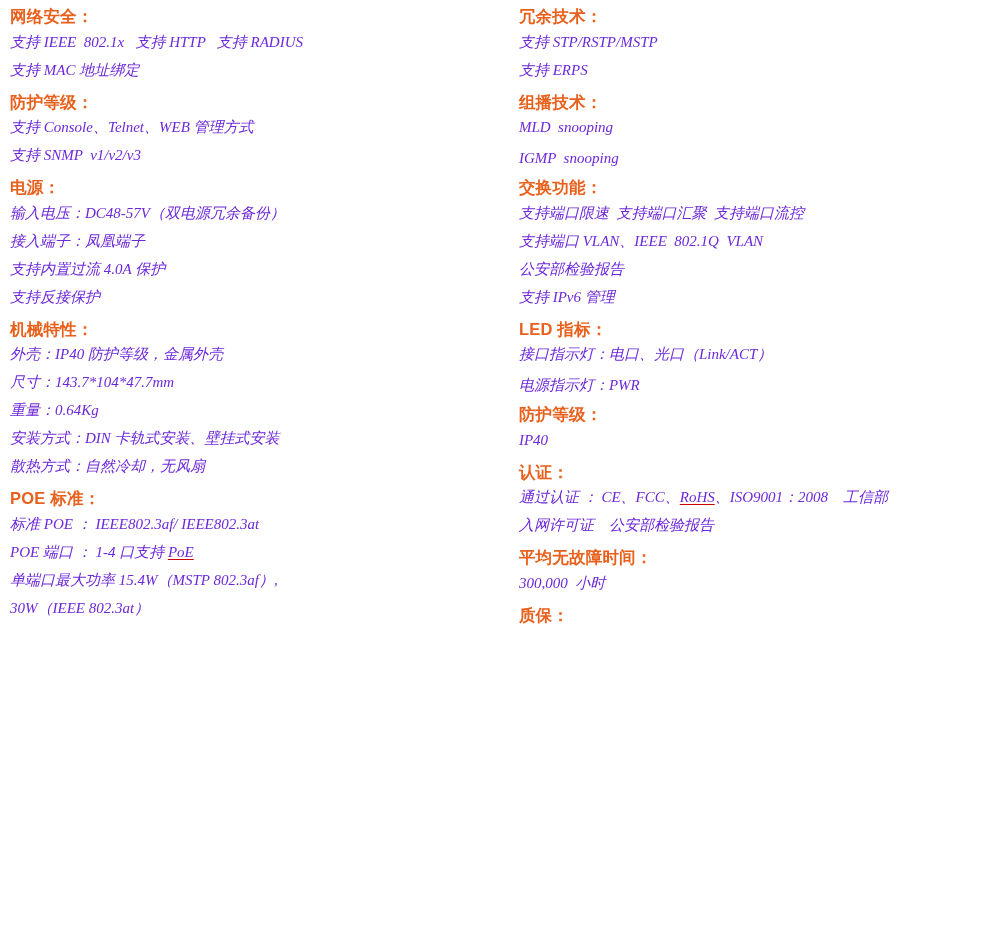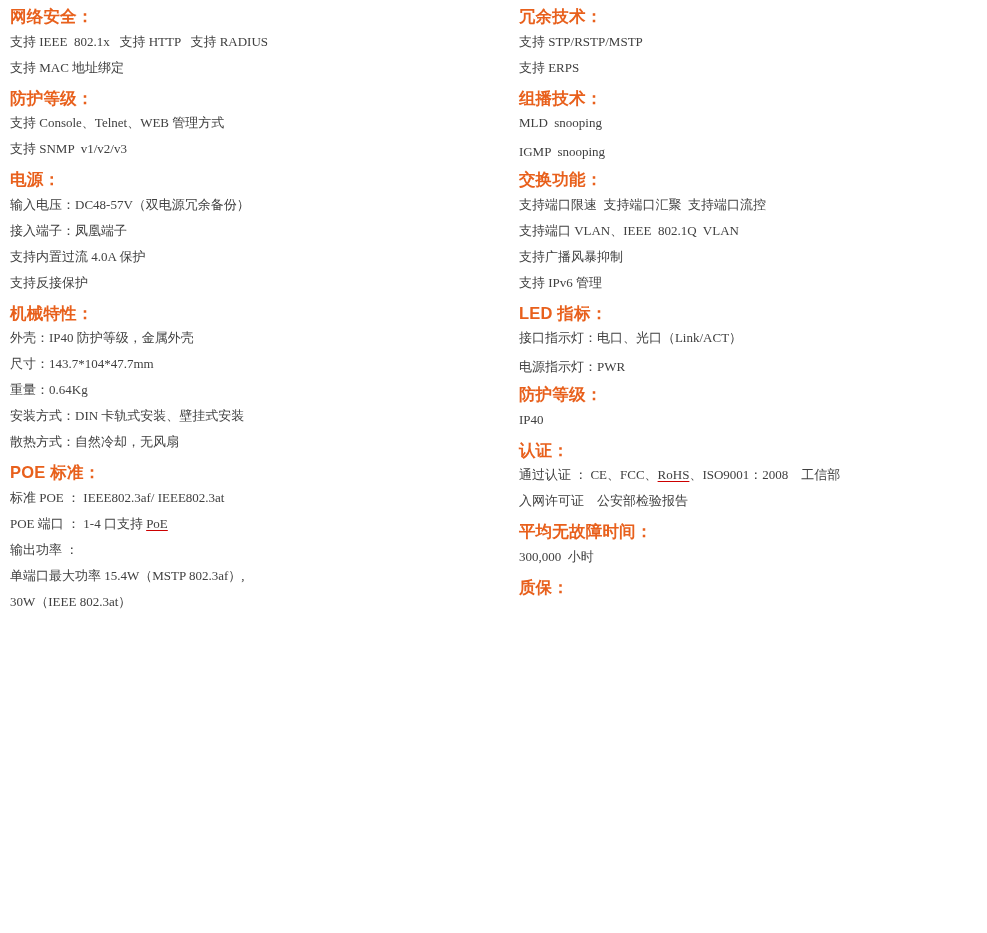--- a/index.html
+++ b/index.html
@@ -45,26 +45,27 @@
   .sec-title {
     color: #E8601C;
     font-weight: bold;
     font-size: 16.5px;
     line-height: 1.0;
     margin: 0 0 10px 0;
     letter-spacing: 0.2px;
     font-family: "Liberation Sans", "DejaVu Sans", sans-serif;
   }
   .line {
-    font-size: 13px;
+    font-size: 15px;
     line-height: 1.0;
     margin: 0 0 13px 0;
-    color: #404040;
+    color: #6d28d9;
     font-family: "Liberation Serif", "DejaVu Serif", serif;
     white-space: pre-wrap;
+    font-style: italic;
   }
   .gap-after {
     margin-bottom: 16px;
   }
   .u {
     text-decoration: underline;
     text-decoration-color: #c00;
     text-decoration-style: solid;
     text-underline-offset: 2px;
   }
@@ -103,21 +104,20 @@
         <div class="line">尺寸：143.7*104*47.7mm</div>
         <div class="line">重量：0.64Kg</div>
         <div class="line">安装方式：DIN 卡轨式安装、壁挂式安装</div>
         <div class="line gap-after">散热方式：自然冷却，无风扇</div>
       </div>
 
       <div class="block">
         <div class="sec-title">POE 标准：</div>
         <div class="line">标准 POE ： IEEE802.3af/ IEEE802.3at</div>
         <div class="line">POE 端口 ： 1-4 口支持 <span class="u">PoE</span></div>
-        <div class="line">输出功率 ：</div>
         <div class="line">单端口最大功率 15.4W（MSTP 802.3af）,</div>
         <div class="line">30W（IEEE 802.3at）</div>
       </div>
 
     </div>
 
     <div class="col col-right">
 
       <div class="block">
         <div class="sec-title">冗余技术：</div>
@@ -128,21 +128,21 @@
       <div class="block">
         <div class="sec-title">组播技术：</div>
         <div class="line gap-after">MLD  snooping</div>
         <div class="line">IGMP  snooping</div>
       </div>
 
       <div class="block">
         <div class="sec-title">交换功能：</div>
         <div class="line">支持端口限速  支持端口汇聚  支持端口流控</div>
         <div class="line">支持端口 VLAN、IEEE  802.1Q  VLAN</div>
-        <div class="line">支持广播风暴抑制</div>
+        <div class="line">公安部检验报告</div>
         <div class="line gap-after">支持 IPv6 管理</div>
       </div>
 
       <div class="block">
         <div class="sec-title">LED 指标：</div>
         <div class="line gap-after">接口指示灯：电口、光口（Link/ACT）</div>
         <div class="line">电源指示灯：PWR</div>
       </div>
 
       <div class="block">

